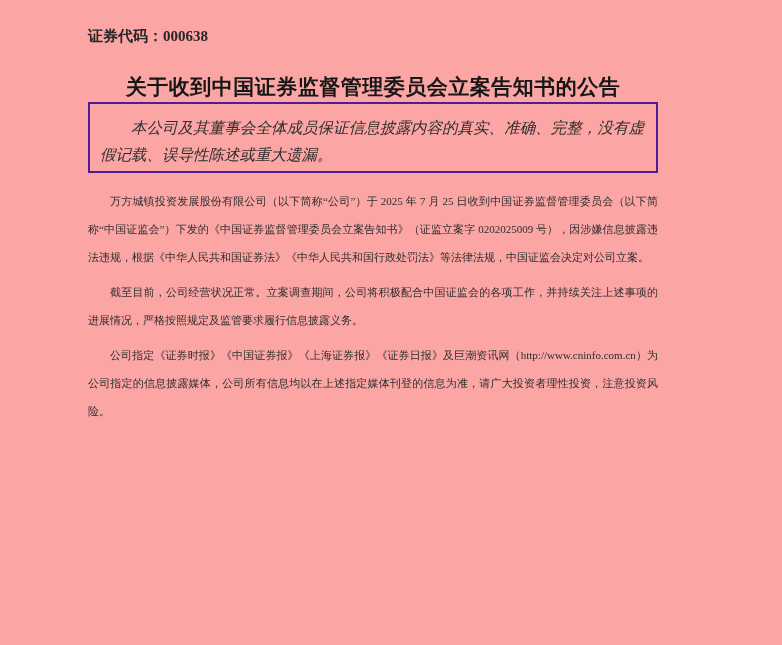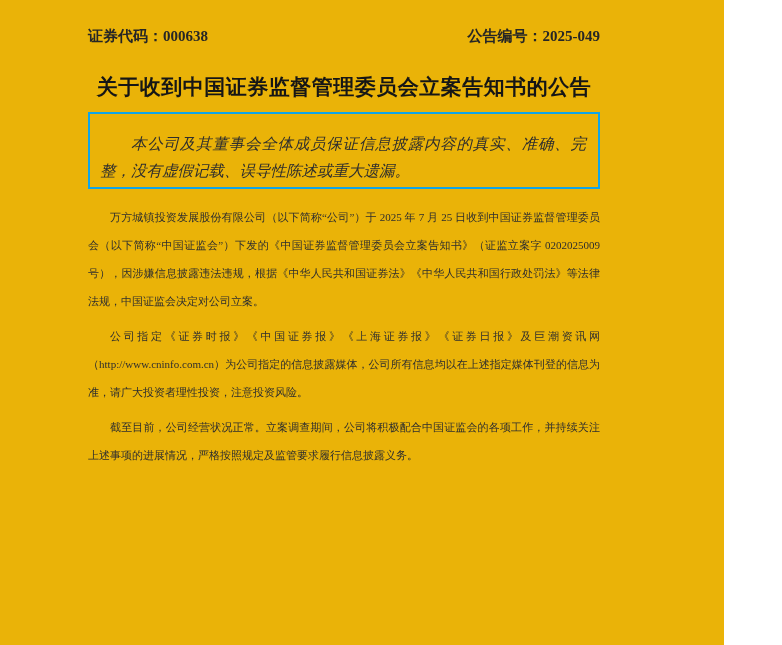--- a/index.html
+++ b/index.html
@@ -3,24 +3,24 @@
 <meta charset="utf-8">
 <style>
   * { margin: 0; padding: 0; box-sizing: border-box; }
   html, body { width: 782px; height: 645px; }
   body {
     background: #ffffff;
     font-family: "Liberation Serif", "DejaVu Serif", serif;
     overflow: hidden;
   }
   .doc {
-    width: 724px;
+    width: 782px;
     height: 645px;
     padding: 26px 124px 0 88px;
-    background: #eab308;
+    background: #fca5a5;
   }
   .doc-header {
     display: flex;
     justify-content: space-between;
     align-items: baseline;
     font-weight: bold;
     font-size: 15px;
     line-height: 20px;
     color: #262626;
   }
@@ -38,23 +38,22 @@
     margin-top: 26px;
     text-align: center;
     font-family: "Liberation Sans", "DejaVu Sans", sans-serif;
     font-weight: bold;
     font-size: 21px;
     line-height: 30px;
     letter-spacing: 0.5px;
     color: #161616;
   }
   .declaration-box {
-    margin-top: 10px;
-    border: 2px solid #0ea5e9;
-    padding: 16px 12px 3px 10px;
+    border: 2px solid #4c1d95;
+    padding: 10px 12px 3px 10px;
     font-style: italic;
     font-size: 15.5px;
     line-height: 27px;
     text-indent: 2em;
     text-align: justify;
     color: #2e2e2e;
   }
   .body-par {
     margin-top: 7px;
     font-size: 11px;
@@ -67,27 +66,26 @@
     margin-top: 14px;
   }
 </style>
 </head>
 <body>
 
 <div class="doc">
 
   <div class="doc-header">
     <span>证券代码：000638</span>
-    <span>公告编号：2025-049</span>
   </div>
 
 
   <div class="title-announcement">关于收到中国证券监督管理委员会立案告知书的公告</div>
 
   <div class="declaration-box">本公司及其董事会全体成员保证信息披露内容的真实、准确、完整，没有虚假记载、误导性陈述或重大遗漏。</div>
 
   <p class="body-par first">万方城镇投资发展股份有限公司（以下简称“公司”）于 2025 年 7 月 25 日收到中国证券监督管理委员会（以下简称“中国证监会”）下发的《中国证券监督管理委员会立案告知书》（证监立案字 0202025009 号），因涉嫌信息披露违法违规，根据《中华人民共和国证券法》《中华人民共和国行政处罚法》等法律法规，中国证监会决定对公司立案。</p>
 
+  <p class="body-par">截至目前，公司经营状况正常。立案调查期间，公司将积极配合中国证监会的各项工作，并持续关注上述事项的进展情况，严格按照规定及监管要求履行信息披露义务。</p>
+
   <p class="body-par">公司指定《证券时报》《中国证券报》《上海证券报》《证券日报》及巨潮资讯网（http://www.cninfo.com.cn）为公司指定的信息披露媒体，公司所有信息均以在上述指定媒体刊登的信息为准，请广大投资者理性投资，注意投资风险。</p>
-
-  <p class="body-par">截至目前，公司经营状况正常。立案调查期间，公司将积极配合中国证监会的各项工作，并持续关注上述事项的进展情况，严格按照规定及监管要求履行信息披露义务。</p>
 
 </div>
 
 </body></html>

